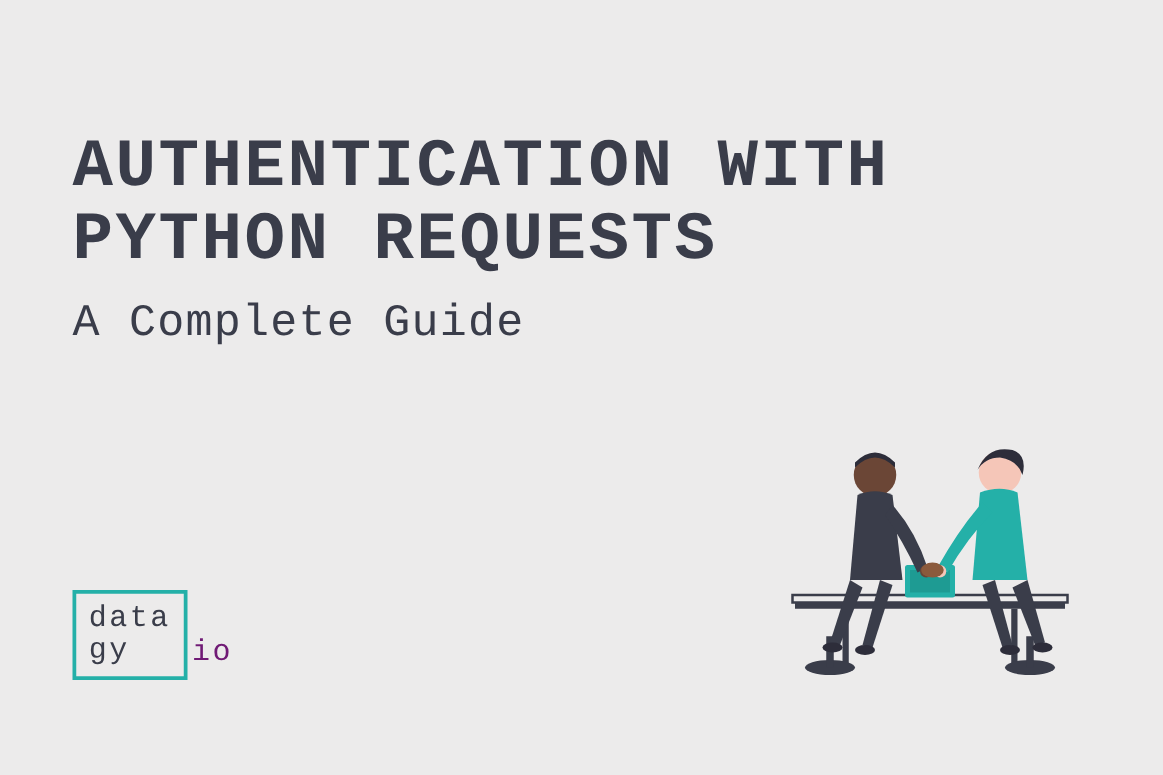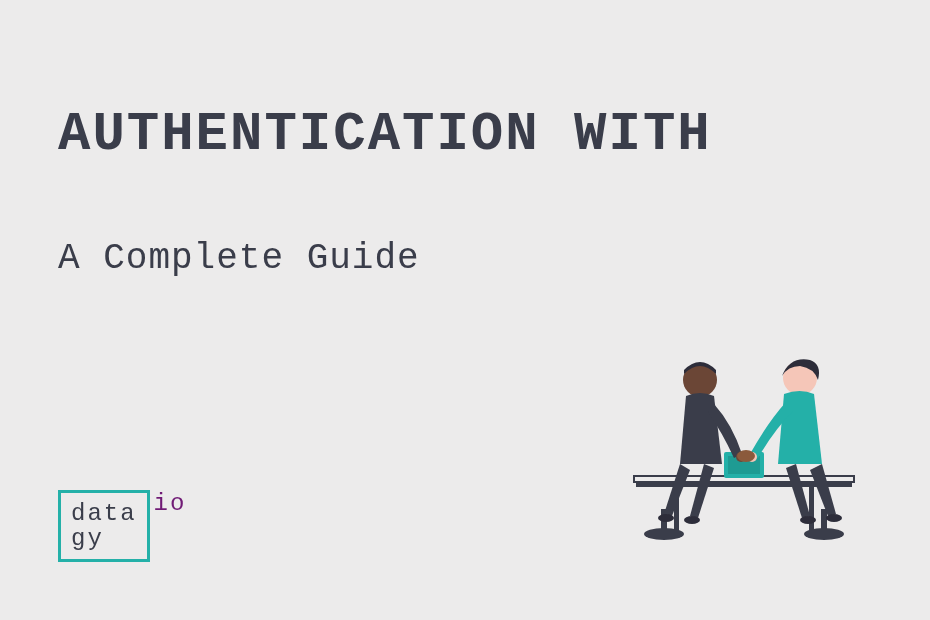--- a/index.html
+++ b/index.html
@@ -28,24 +28,24 @@
       top: 238px;
       left: 58px;
       font-size: 36px;
       font-weight: 400;
       color: #3a3d4a;
       font-family: 'Courier New', monospace;
       letter-spacing: 1px;
     }
     .logo {
       position: absolute;
-      bottom: 58px;
+      bottom: 76px;
       left: 58px;
       display: flex;
-      align-items: flex-start;
+      align-items: flex-end;
     }
     .logo-box {
       border: 3px solid #24b0a8;
       padding: 8px 10px;
       font-family: 'Courier New', monospace;
       font-size: 24px;
       line-height: 1.05;
       color: #3a3d4a;
       letter-spacing: 2px;
     }
@@ -63,20 +63,21 @@
       right: 56px;
       width: 260px;
       height: 230px;
     }
   </style>
 </head>
 <body>
 
 <h1 class="heading">
   <span>AUTHENTICATION WITH</span><br>
+  <span>PYTHON REQUESTS</span>
 </h1>
 
 <div class="subtitle">A Complete Guide</div>
 
 <div class="logo">
   <div class="logo-box">
     <div>data</div>
     <div>gy</div>
   </div>
   <div class="logo-suffix">io</div>

